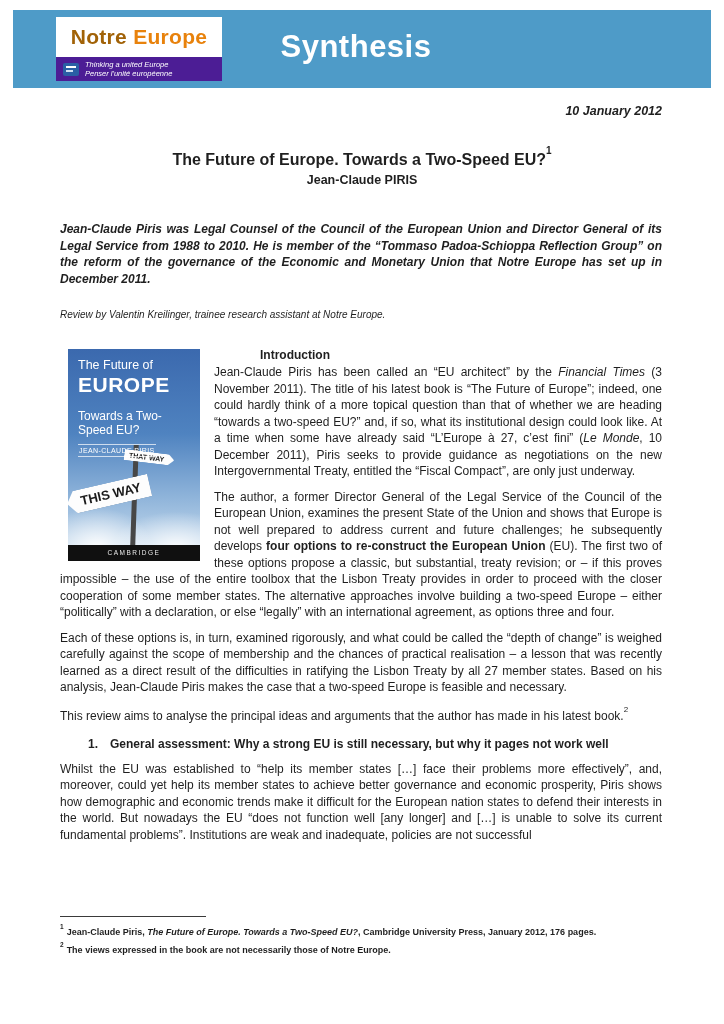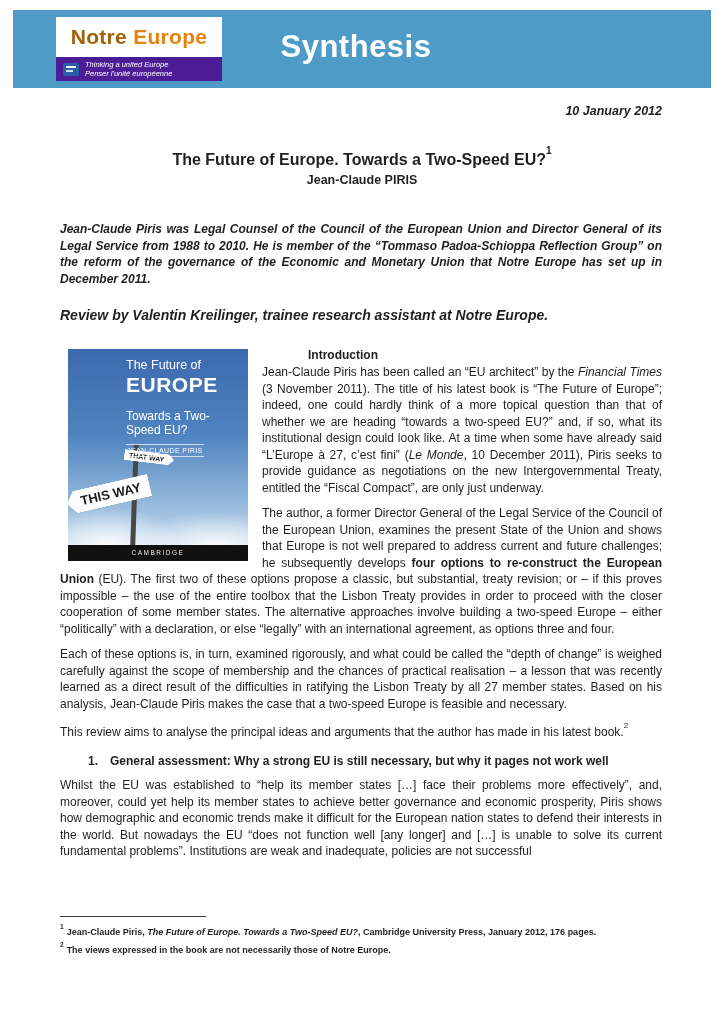--- a/index.html
+++ b/index.html
@@ -20,30 +20,30 @@
   .logo-taglines { color: #fff; font-size: 7.5px; font-style: italic; line-height: 9px; white-space: nowrap; }
 
   .main { position: absolute; top: 88px; left: 0; right: 0; }
 
   .date-line { text-align: right; margin: 16px 62px 16px 0; font-size: 12.5px; font-weight: bold; font-style: italic; }
   .doc-title { margin: 32px 60px 0; text-align: center; font-size: 16px; font-weight: bold; }
   .doc-title sup { font-size: 10px; position: relative; top: -5px; }
   .doc-author { text-align: center; font-size: 12.5px; font-weight: bold; margin-top: 4px; }
 
   .bio { margin: 34px 62px 0 60px; font-weight: bold; font-style: italic; font-size: 12px; line-height: 16.5px; text-align: justify; }
-  .review-by { margin: 20px 62px 0 60px; font-weight: bold; font-style: italic; font-size: 14px; line-height: 16.5px; }
+  .review-by { margin: 20px 62px 0 60px; font-weight: normal; font-style: italic; font-size: 10px; line-height: 16.5px; }
 
   .intro { margin: 23px 62px 0 60px; }
   .intro-heading { font-size: 12px; font-weight: bold; line-height: 16.5px; text-indent: 46px; margin: 0 0 1px 0; }
   .body-p { font-size: 12px; line-height: 16.5px; text-align: justify; margin: 0 0 9px; }
   .body-p sup { font-size: 8px; position: relative; top: -3px; }
 
   
   .book-cover { float: left; width: 132px; height: 212px; margin: 2px 14px 4px 8px; position: relative; overflow: hidden;
-    background: linear-gradient(180deg, #3b69ae 0%, #4f83c0 40%, #8fb4da 70%, #c2d8ec 92%, #d8e6f3 100%); padding-left: 48px; }
+    background: linear-gradient(180deg, #3b69ae 0%, #4f83c0 40%, #8fb4da 70%, #c2d8ec 92%, #d8e6f3 100%); }
   .cover-text { position: relative; padding: 9px 6px 0 10px; color: #fff; z-index: 3; }
   .cover-line1 { font-size: 12.5px; }
   .cover-line2 { font-size: 21px; font-weight: bold; letter-spacing: .5px; margin-top: 1px; }
   .cover-line3 { font-size: 12px; margin-top: 12px; }
   .cover-author { display: inline-block; font-size: 7px; margin-top: 7px; letter-spacing: .4px; border-top: 1px solid rgba(255,255,255,.7); border-bottom: 1px solid rgba(255,255,255,.7); padding: 2px 1px; }
   .clouds { position: absolute; left: 0; right: 0; bottom: 14px; height: 56px; z-index: 1;
     background: radial-gradient(60% 100% at 22% 100%, rgba(255,255,255,.95) 0%, rgba(255,255,255,0) 70%),
                 radial-gradient(70% 90% at 82% 100%, rgba(255,255,255,.9) 0%, rgba(255,255,255,0) 70%); }
   .signpost { position: absolute; left: 0; right: 0; top: 96px; bottom: 16px; z-index: 2; }
   .pole { position: absolute; left: 64px; top: 0; bottom: 0; width: 5px; background: #474747; transform: rotate(2deg); }

